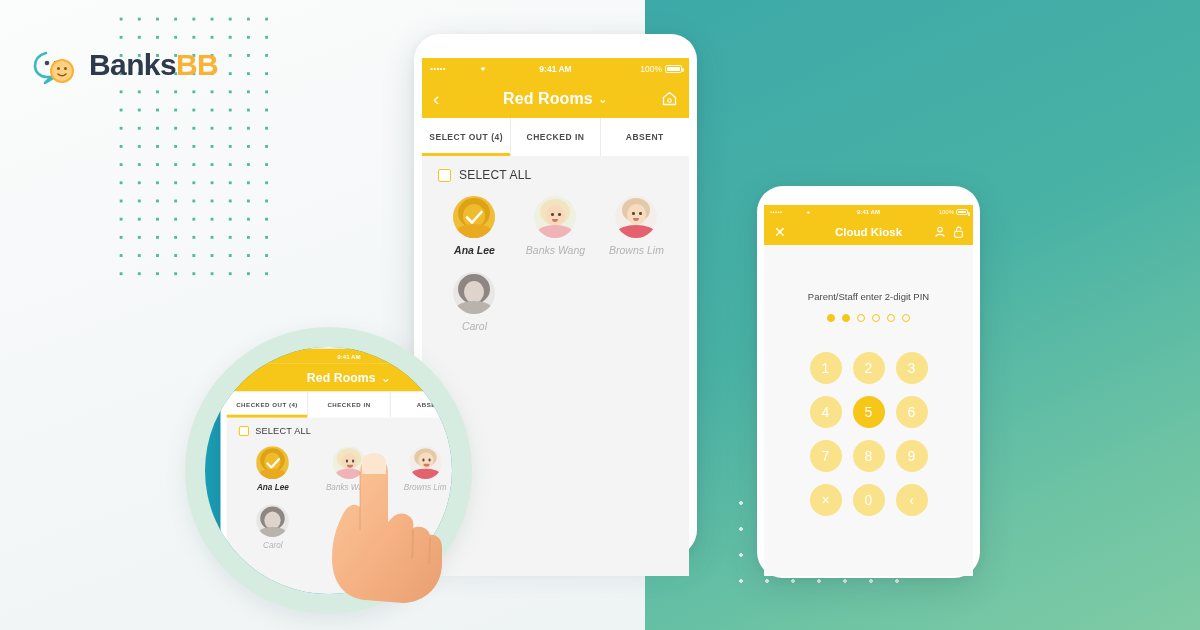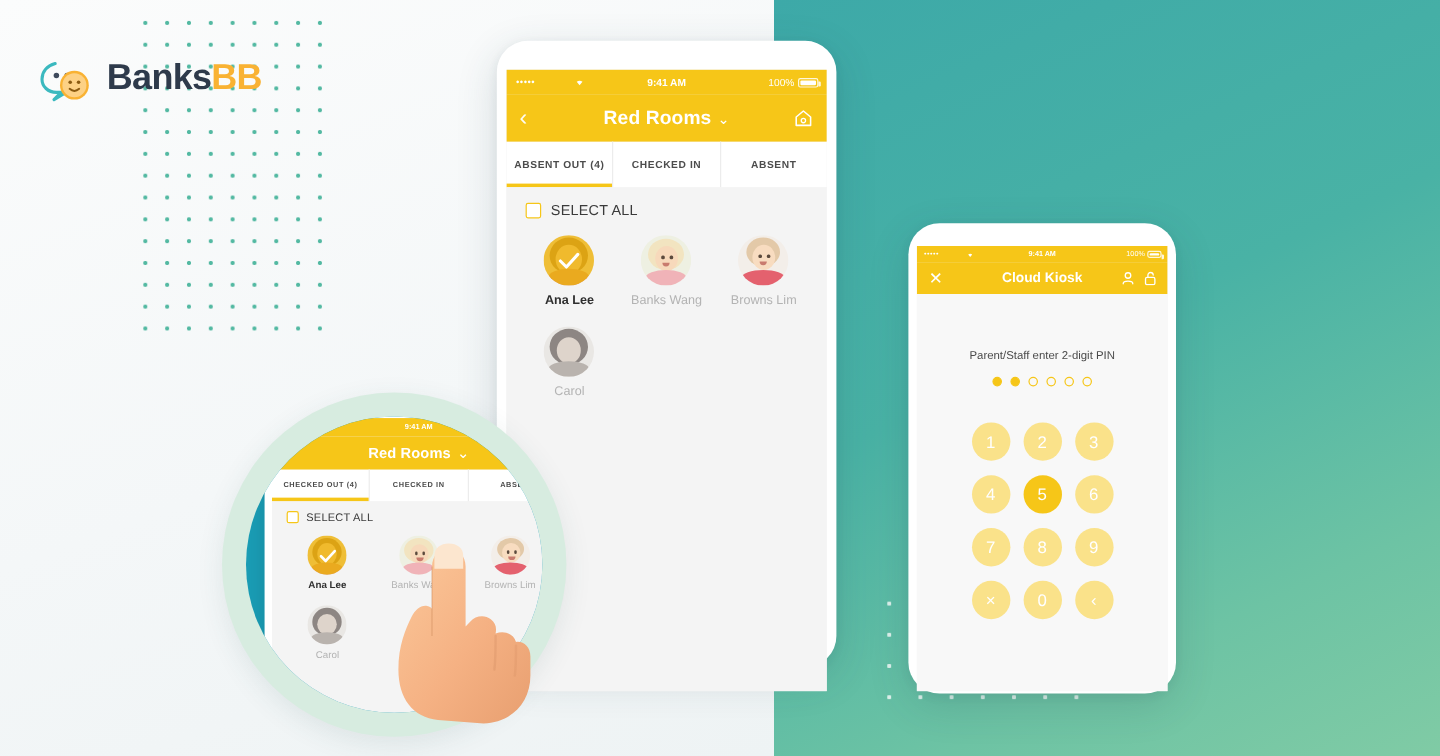--- a/index.html
+++ b/index.html
@@ -101,21 +101,21 @@
 
   
   .list-body { background:#f4f4f4; padding:12px 0 0 0; height:calc(100% - 98px); position:relative; }
   .select-all { display:flex; align-items:center; gap:8px; padding:0 16px 14px 16px; }
   .chk { width:13px; height:13px; border:1.6px solid #f6c618; border-radius:2px; background:#fff; }
   .select-all-label { font-size:12px; color:#3a3a3a; letter-spacing:.2px; }
 
   .grid { display:flex; flex-wrap:wrap; padding:0 12px; }
   .kid { width:33.33%; display:flex; flex-direction:column; align-items:center; margin-bottom:16px; }
   .avatar { width:42px; height:42px; border-radius:50%; position:relative; overflow:hidden; margin-bottom:6px; }
-  .kid-name { font-size:10.5px; color:#b3b3b3; }
+  .kid-name { font-size:10.5px; color:#b3b3b3;font-style:italic; }
   .kid.selected .kid-name { color:#2f2f2f; font-weight:bold; }
   .avatar .check {
     position:absolute; inset:0; background:rgba(238,180,10,.78);
     display:flex; align-items:center; justify-content:center;
   }
   .avatar .check svg { width:22px; height:22px; }
 
   
   .face { position:absolute; inset:0; }
   .f-bg { position:absolute; inset:0; }
@@ -258,21 +258,21 @@
         <div class="nav-home">
           <svg width="17" height="17" viewBox="0 0 17 17">
             <path d="M2.5 7.5 L8.5 2.5 L14.5 7.5 L14.5 14.5 L2.5 14.5 Z" fill="none" stroke="#fff" stroke-width="1.3" stroke-linejoin="round"></path>
             <circle cx="8.5" cy="10.5" r="1.8" fill="none" stroke="#fff" stroke-width="1.1"></circle>
           </svg>
         </div>
       </div>
 
       <div class="tabs">
         <div class="tab active">
-          <span>ABSENT OUT</span>
+          <span>SELECT OUT</span>
           <span class="tab-count">(4)</span>
         </div>
         <div class="tab">
           <span>CHECKED IN</span>
         </div>
         <div class="tab">
           <span>ABSENT</span>
         </div>
       </div>
 

